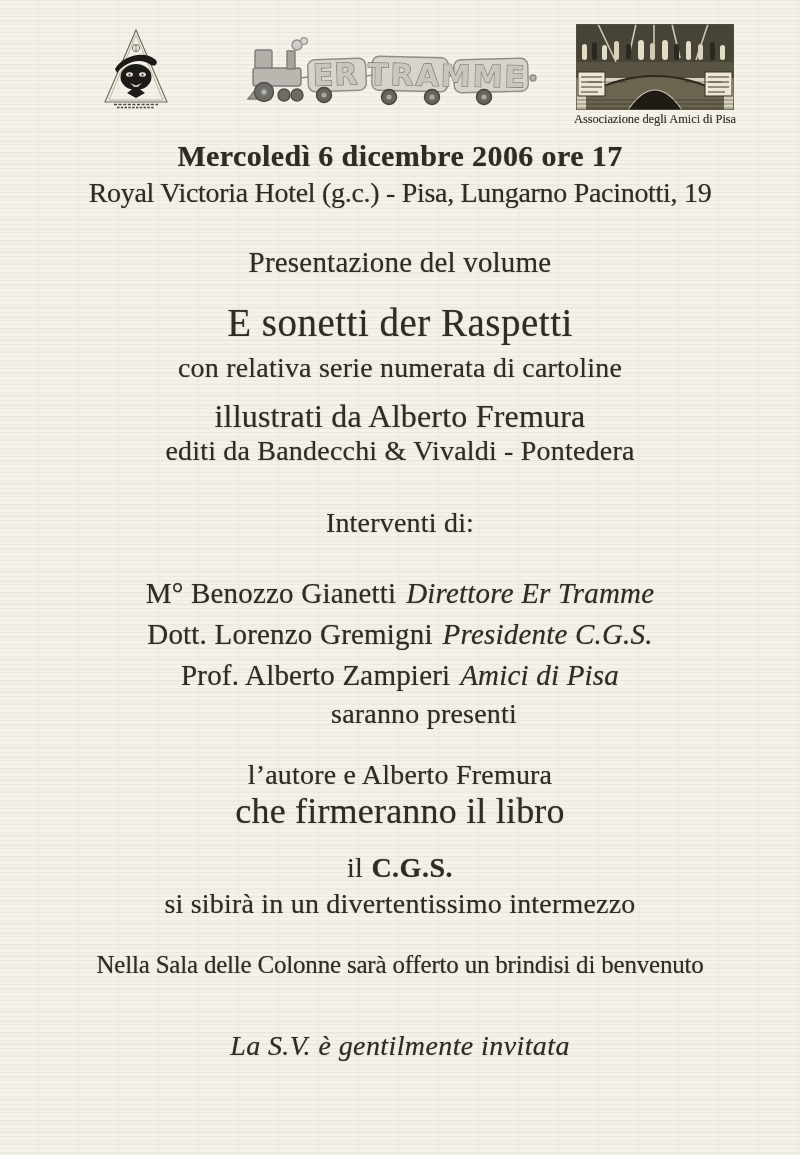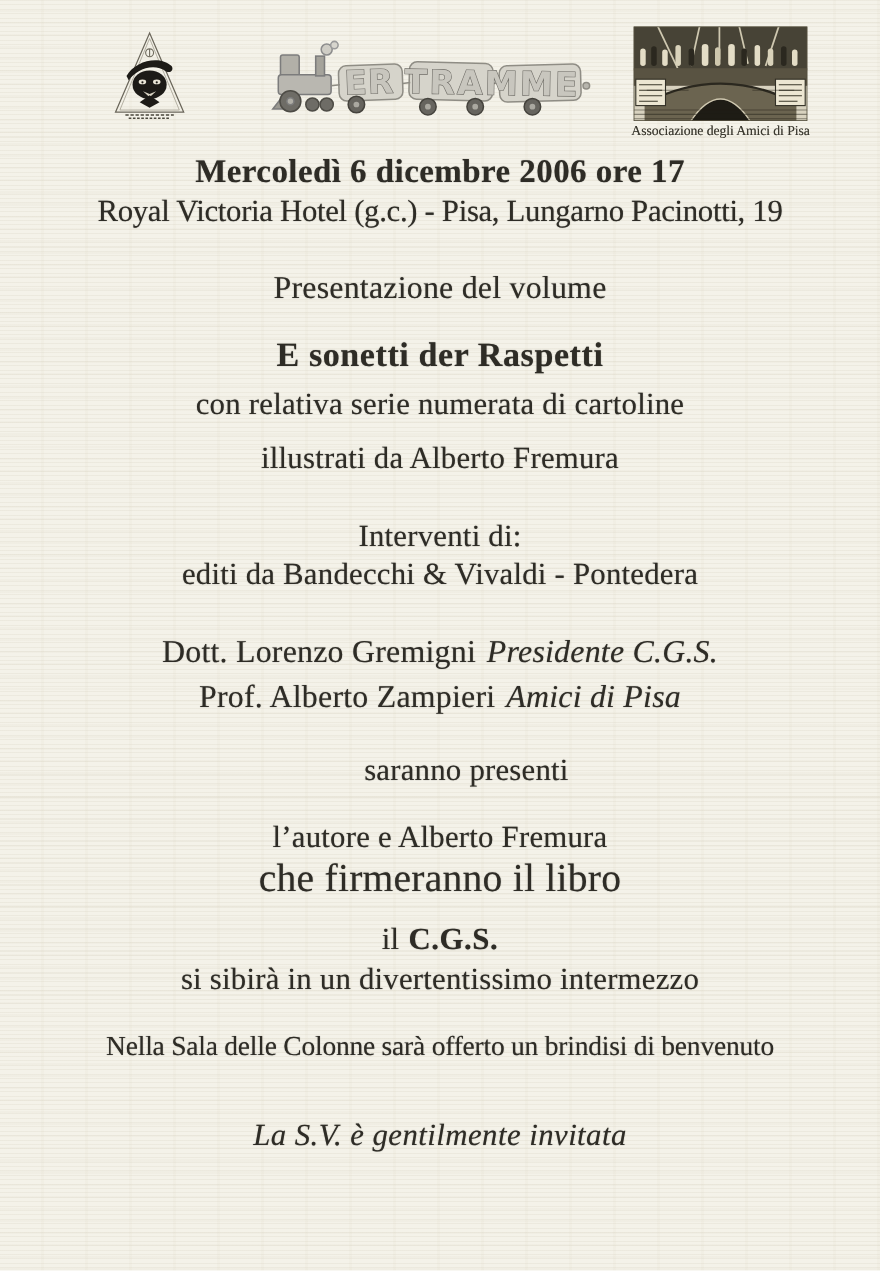--- a/index.html
+++ b/index.html
@@ -23,29 +23,29 @@
   .txt{
     margin:0;
     text-align:center;
     text-shadow:0 0 1px rgba(46,44,38,.55);
     letter-spacing:.2px;
     white-space:nowrap;
   }
   .datetime{margin-top:138px;font-size:30px;line-height:36px;font-weight:bold;letter-spacing:.4px;font-family:Liberation Serif, serif;}
   .venue{font-size:28px;line-height:38px;letter-spacing:-.3px;}
   .presentazione{margin-top:32px;font-size:29px;line-height:36px;font-family:Liberation Serif, serif;}
-  .booktitle{margin-top:22px;font-size:31px;line-height:42px;font-weight:bold;letter-spacing:.5px;}
+  .booktitle{margin-top:22px;font-size:39px;line-height:42px;font-weight:normal;letter-spacing:.5px;}
   .subtitle{margin-top:5px;font-size:28px;line-height:38px;}
-  .illustrati{margin-top:13px;font-size:28px;line-height:33px;}
+  .illustrati{margin-top:13px;font-size:32px;line-height:33px;}
   .editi{font-size:28px;line-height:35px;}
   .interventi{margin-top:37px;font-size:28px;line-height:35px;}
   .speakers{margin-top:33px;}
   .speaker-line{font-size:29px;line-height:41px;}
   .speaker-role{font-style:italic;margin-left:.34em;}
-  .saranno{margin-top:28px;font-size:28px;line-height:35px;padding-left:48px;}
+  .saranno{font-size:28px;line-height:35px;padding-left:48px;}
   .autore{margin-top:25px;font-size:28px;line-height:37px;}
   .firmeranno{font-size:36px;line-height:36px;}
   .cgsline{margin-top:21px;font-size:28px;line-height:35px;}
   .cgs-bold{font-weight:bold;margin-left:.3em;letter-spacing:.5px;}
   .sibira{font-size:28px;line-height:37px;}
   .nella{margin-top:26px;font-size:25px;line-height:34px;letter-spacing:-.2px;}
   .closing{margin-top:45px;font-size:28px;line-height:38px;font-style:italic;letter-spacing:.4px;}
 
   .header{position:relative;height:0;}
   .logo{position:absolute;filter:blur(.3px);}
@@ -194,25 +194,26 @@
 
   <p class="txt datetime">Mercoledì 6 dicembre 2006 ore 17</p>
   <p class="txt venue">Royal Victoria Hotel (g.c.) - Pisa, Lungarno Pacinotti, 19</p>
 
   <p class="txt presentazione">Presentazione del volume</p>
 
   <p class="txt booktitle">E sonetti der Raspetti</p>
   <p class="txt subtitle">con relativa serie numerata di cartoline</p>
 
   <p class="txt illustrati">illustrati da Alberto Fremura</p>
+  <p class="txt editi">editi da Bandecchi &amp; Vivaldi - Pontedera</p>
+
   <p class="txt interventi">Interventi di:</p>
 
-  <p class="txt editi">editi da Bandecchi &amp; Vivaldi - Pontedera</p>
-
   <div class="speakers">
+    <p class="txt speaker-line"><span>M° Benozzo Gianetti</span><span class="speaker-role">Direttore Er Tramme</span></p>
     <p class="txt speaker-line"><span>Dott. Lorenzo Gremigni</span><span class="speaker-role">Presidente C.G.S.</span></p>
     <p class="txt speaker-line"><span>Prof. Alberto Zampieri</span><span class="speaker-role">Amici di Pisa</span></p>
   </div>
 
   <p class="txt saranno">saranno presenti</p>
   <p class="txt autore">l’autore e Alberto Fremura</p>
   <p class="txt firmeranno">che firmeranno il libro</p>
 
   <p class="txt cgsline"><span>il</span><span class="cgs-bold">C.G.S.</span></p>
   <p class="txt sibira">si sibirà in un divertentissimo intermezzo</p>

